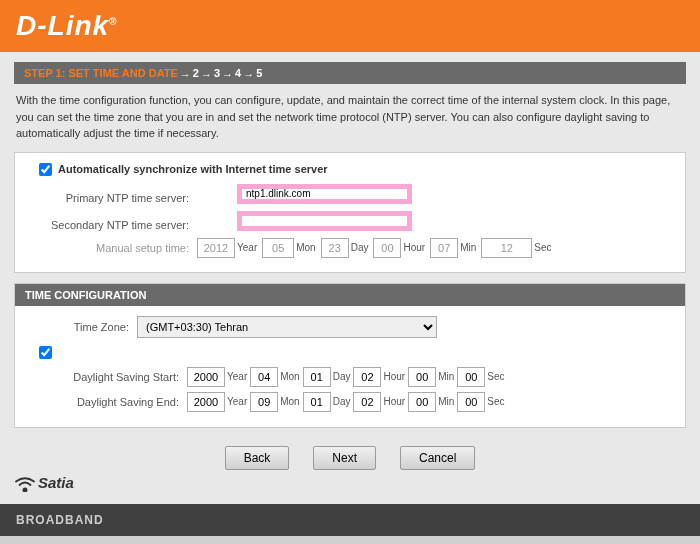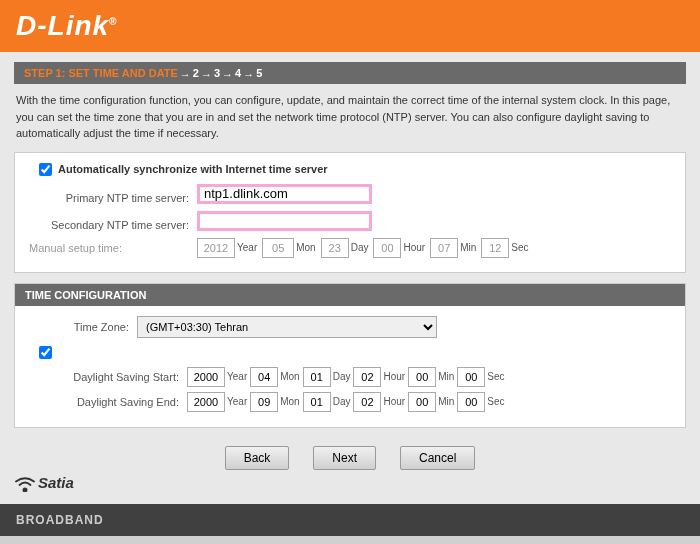--- a/index.html
+++ b/index.html
@@ -95,25 +95,26 @@
       margin-bottom: 7px;
     }
     .form-row label {
       color: #555;
       font-size: 11px;
       text-align: right;
       min-width: 160px;
       margin-right: 8px;
     }
     .form-row input[type="text"] {
-      border: 3px solid #f9a8d4;
+      border: 5px solid #f9a8d4;
       padding: 2px 4px;
-      font-size: 13px;
+      font-size: 10px;
       width: 175px;
       height: 20px;
+      margin-left: 40px;
     }
 
     .checkbox-row {
       display: flex;
       align-items: center;
       margin-bottom: 8px;
       padding-left: 10px;
     }
     .checkbox-row input[type="checkbox"] {
       margin-right: 6px;
@@ -126,20 +127,21 @@
 
     
     .manual-row {
       display: flex;
       align-items: center;
       margin-bottom: 4px;
     }
     .manual-row .label {
       color: #999;
       font-size: 11px;
+      text-align: right;
       min-width: 160px;
       margin-right: 8px;
     }
     .manual-row .time-unit {
       display: flex;
       align-items: center;
       margin-right: 2px;
     }
     .manual-row .time-unit input {
       border: 1px solid #aaa;
@@ -303,21 +305,21 @@
         </div>
         <div class="time-unit">
           <input type="text" style="width: 28px; color: rgb(153, 153, 153);" value="00">
           <span>Hour</span>
         </div>
         <div class="time-unit">
           <input type="text" style="width: 28px; color: rgb(153, 153, 153);" value="07">
           <span>Min</span>
         </div>
         <div class="time-unit">
-          <input type="text" style="width: 28px; color: rgb(153, 153, 153);" value="12">
+          <input type="text" style="width: 51px; color: rgb(153, 153, 153);" value="12">
           <span>Sec</span>
         </div>
       </div>
 
     </div>
   </div>
 
   <div class="section">
     <div class="section-header">TIME CONFIGURATION</div>
     <div class="section-body">

